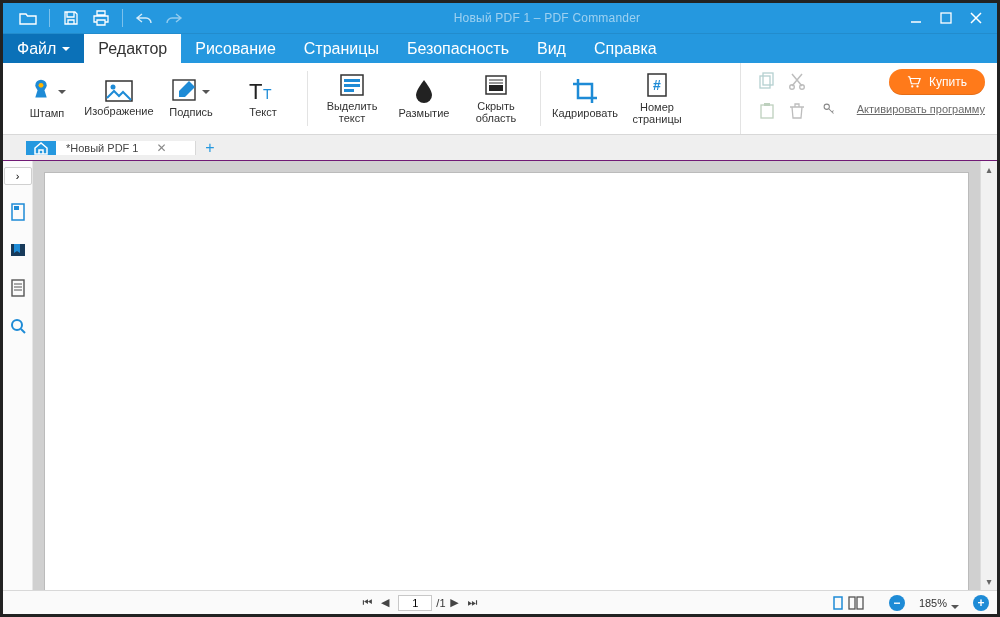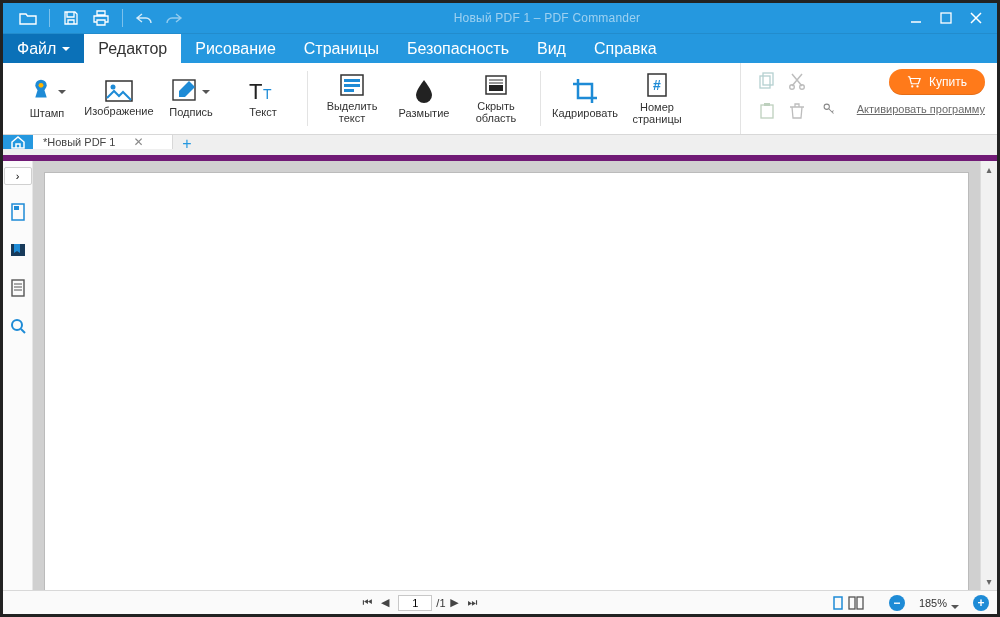--- a/index.html
+++ b/index.html
@@ -34,21 +34,21 @@
 
 .ribbon-right { margin-left:auto; display:flex; align-items:flex-start; border-left:1px solid #e3e3e3; padding: 6px 12px 0 14px; gap: 14px; }
 .mini-grid { display:grid; grid-template-columns: 24px 24px; grid-template-rows:24px 24px; gap:6px; }
 .mini-grid .cell { display:flex; align-items:center; justify-content:center; cursor:pointer; opacity:.55; }
 .buy-col { display:flex; flex-direction:column; align-items:flex-end; gap:8px; }
 .buy-btn { background:#ff7a1a; color:#fff; border-radius:14px; height:26px; padding:0 18px; display:flex; align-items:center; gap:8px; font-size:12px; cursor:pointer; box-shadow: inset 0 -1px 0 rgba(0,0,0,.1); }
 .activate { color:#6a6a6a; font-size:11px; display:flex; align-items:center; gap:22px; cursor:pointer; }
 .activate span { text-decoration: underline; }
 
 
-.tabs { height: 26px; background:#efefef; border-bottom:6px solid #701a75; display:flex; align-items:flex-start; }
+.tabs { height: 26px; background:#efefef; border-bottom:1px solid #701a75; display:flex; align-items:center;padding-left:23px; }
 .home-tab { width:30px; background:#2598df; display:flex; align-items:center; justify-content:center; cursor:pointer; }
 .doc-tab { display:flex; align-items:center; padding:0 10px; background:#fff; border-right:1px solid #d8d8d8; font-size:11px; color:#444; gap:18px; min-width:140px;}
 .doc-tab .x { color:#888; cursor:pointer; font-size:12px; }
 .add-tab { width:28px; display:flex; align-items:center; justify-content:center; color:#2598df; font-size:16px; cursor:pointer;}
 
 
 .work { flex:1; display:flex; min-height:0; }
 .side { width:30px; background:#fbfbfb; border-right:1px solid #e6e6e6; display:flex; flex-direction:column; align-items:center; padding-top:6px; gap:16px; }
 .side .chev { width:28px; height:18px; border:1px solid #d0d0d0; border-radius:2px; display:flex; align-items:center; justify-content:center; background:#fff; font-size:11px; cursor:pointer;}
 .side .sbtn { width:22px; height:22px; display:flex; align-items:center; justify-content:center; cursor:pointer; }

